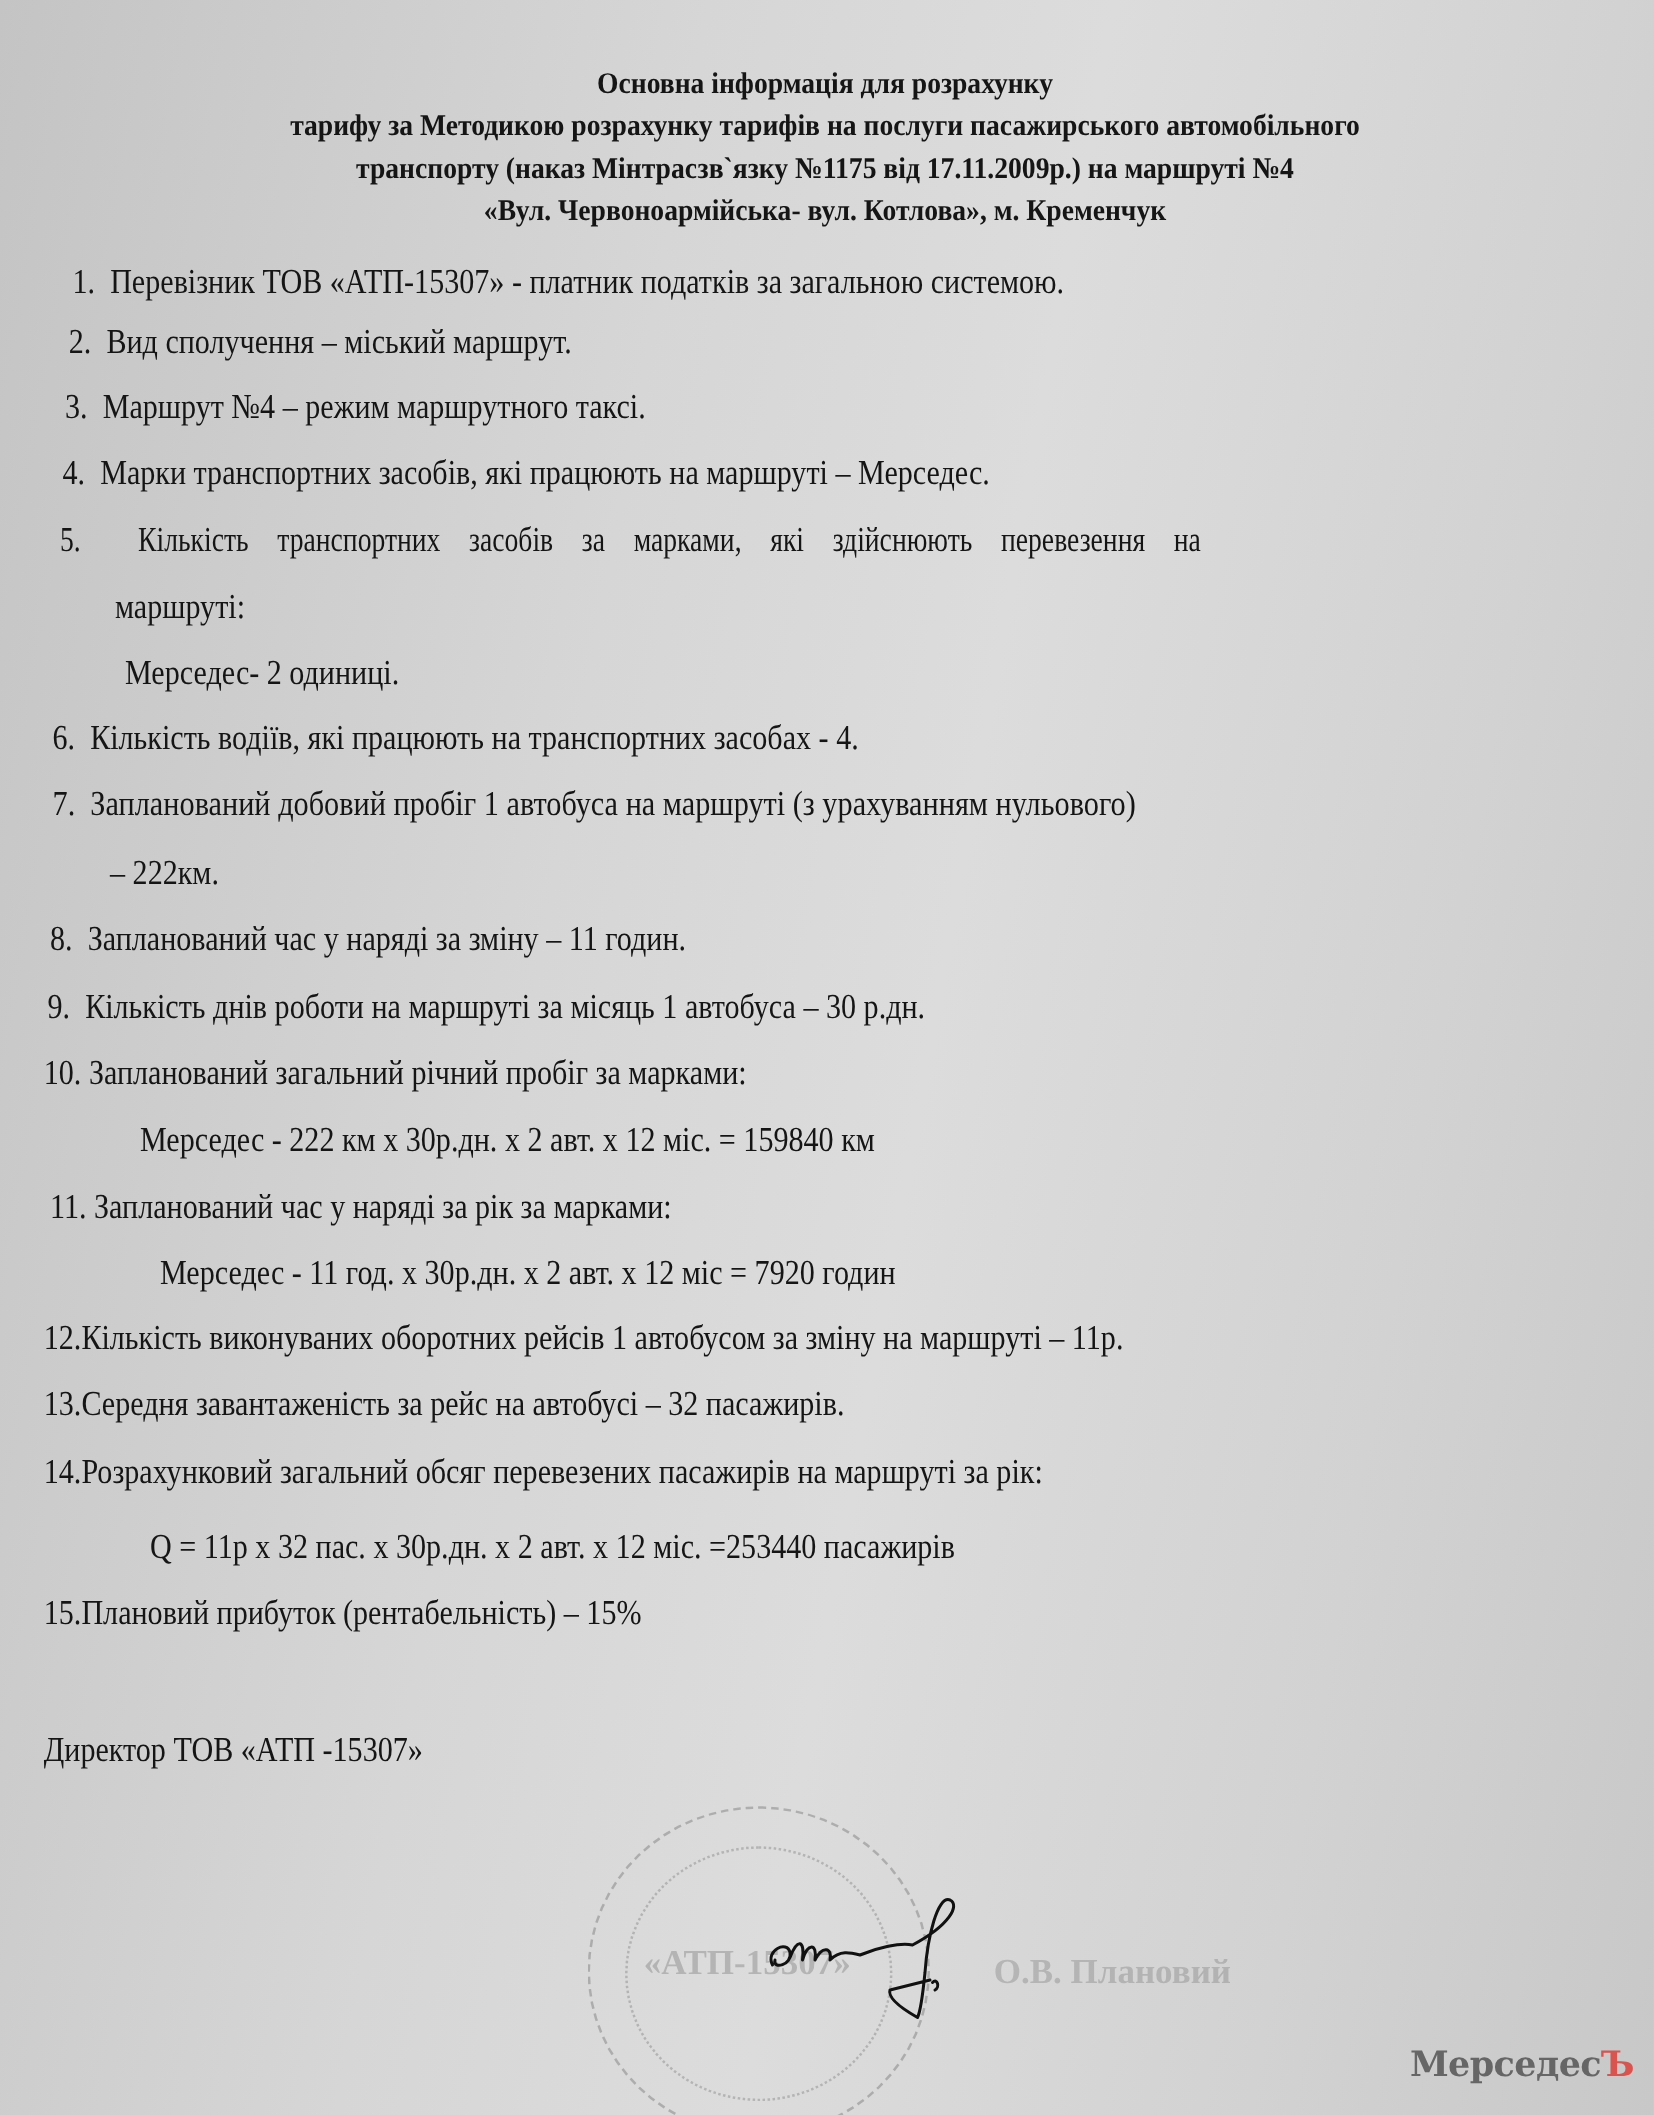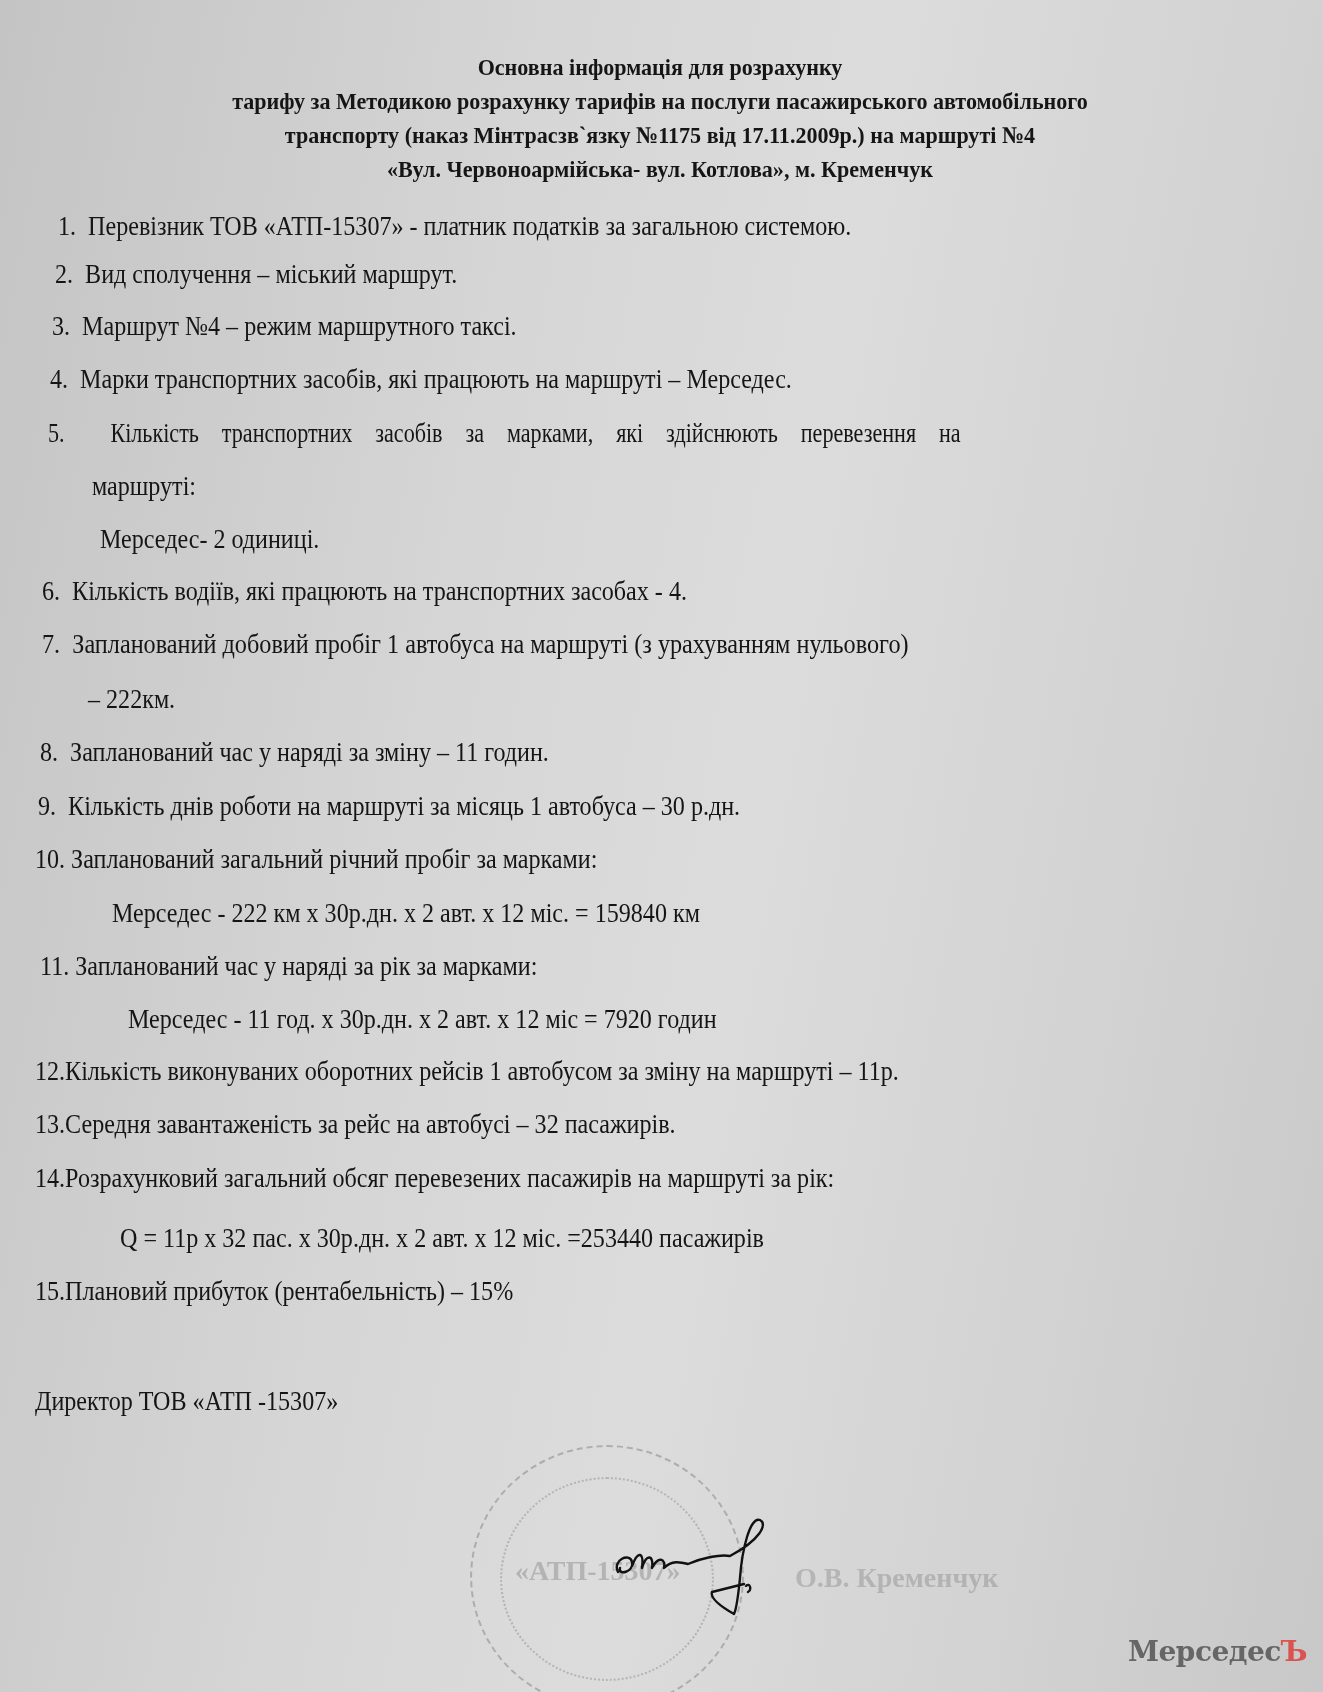--- a/index.html
+++ b/index.html
@@ -120,21 +120,21 @@
   <div class="line" style="left:120px; top:1222px;">Q = 11р х 32 пас. х 30р.дн. х 2 авт. х 12 міс. =253440 пасажирів</div>
 
   <div class="line" style="left:35px; top:1275px;">
     <span>15.</span><span>Плановий прибуток (рентабельність) – 15%</span>
   </div>
 
   <div class="stamp">
     <div class="stamp-inner"></div>
   </div>
   <div class="stamp-text">«АТП-15307»</div>
-  <div class="faded-name">О.В. Кременчук</div>
+  <div class="faded-name">О.В. Плановий</div>
 
   <div class="line" style="left:35px; top:1385px;">Директор ТОВ «АТП -15307»</div>
 
   <svg class="signature" width="200" height="110" viewBox="0 0 200 110">
     <path d="M8 62 C 2 50, 20 42, 22 52 C 24 62, 8 66, 10 58 M22 56 C 28 40, 34 42, 32 58 C 36 44, 44 44, 42 58 C 48 46, 56 48, 54 58 C 62 50, 70 52, 78 54 C 92 48, 110 44, 120 46 C 150 30, 158 14, 150 10 C 140 6, 132 40, 130 68 C 128 88, 126 100, 124 104 M124 104 C 110 96, 100 88, 102 82 L 134 74 M136 76 C 140 72, 142 80, 138 82" fill="none" stroke="#111" stroke-width="2.4" stroke-linecap="round" stroke-linejoin="round"></path>
   </svg>
 
   <div class="logo">
     <span>Мерседес</span><span class="accent">Ъ</span>
   </div>

